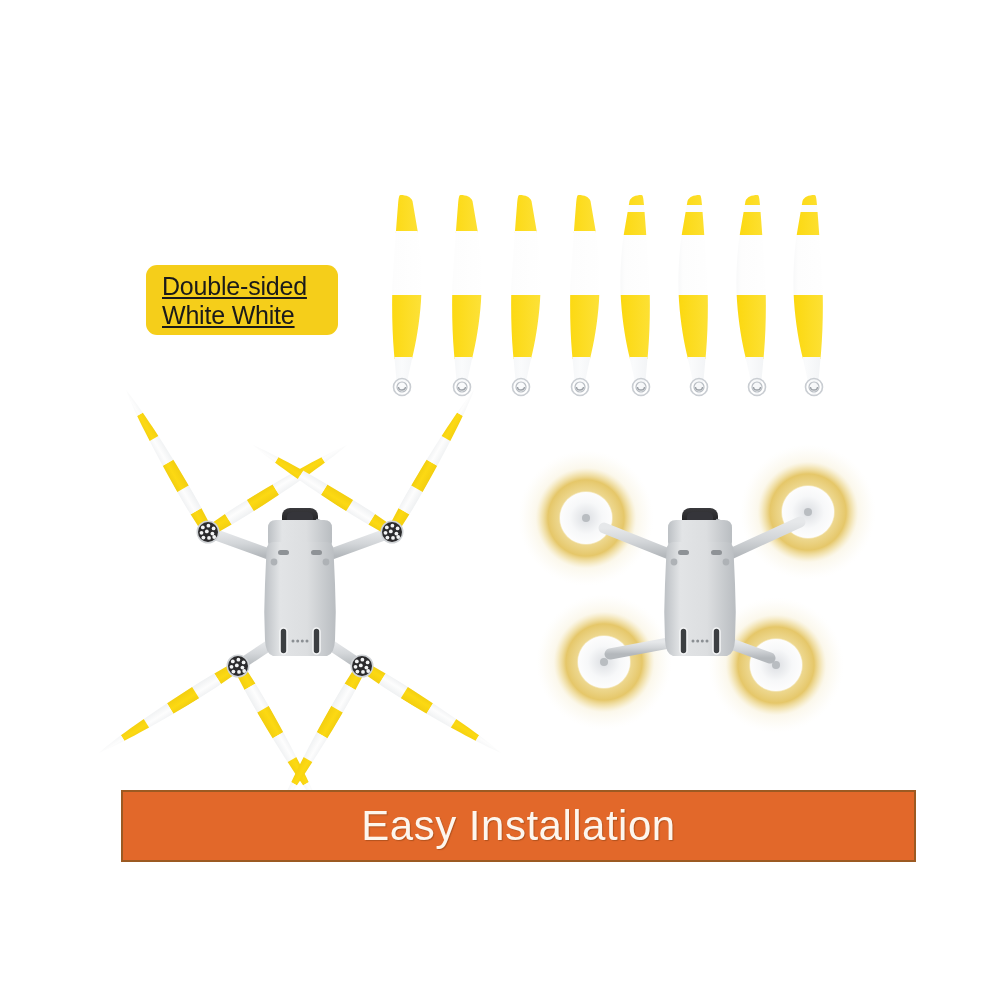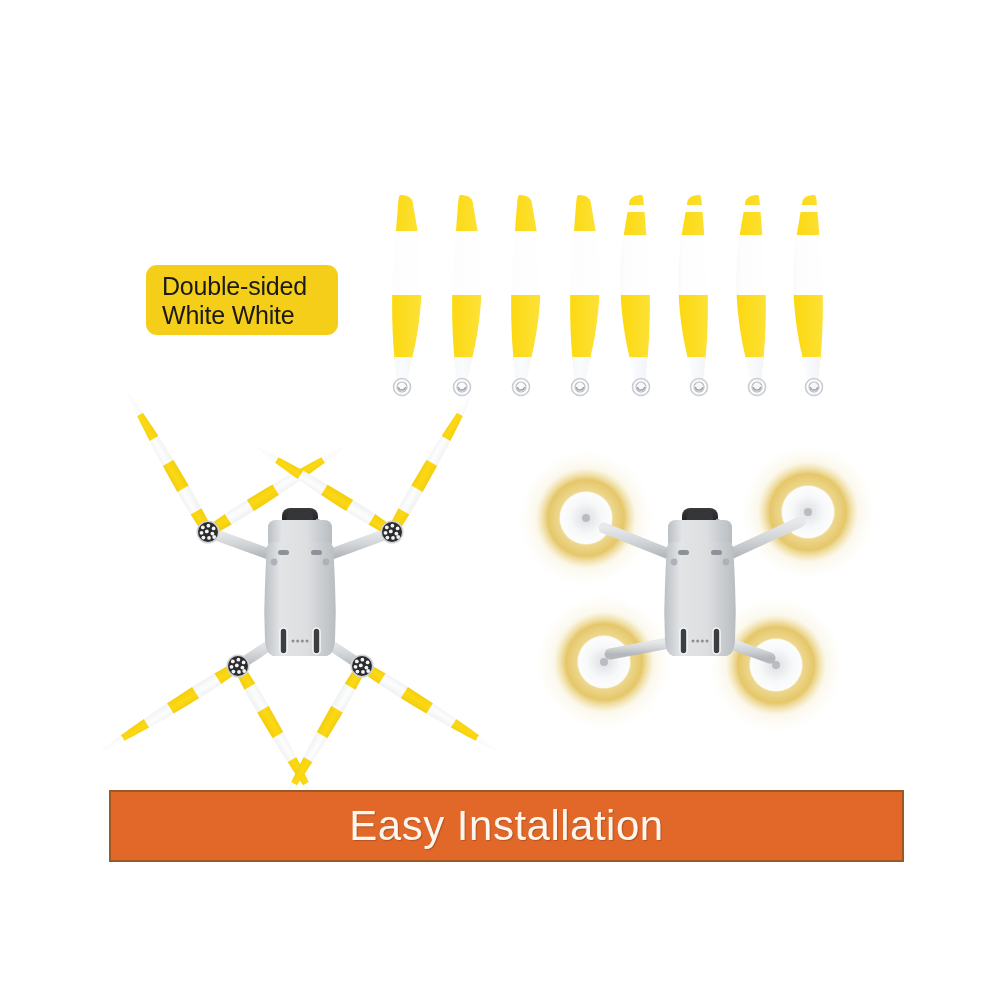--- a/index.html
+++ b/index.html
@@ -32,26 +32,26 @@
     height: 70px;
     background: #f5ce1a;
     border-radius: 11px;
     box-sizing: border-box;
     padding: 7px 14px 0 16px;
     color: #1a1a1a;
     line-height: 1.17;
     font-size: 25px;
     letter-spacing: -0.2px;
   }
-  .badge-line { display: block; white-space: nowrap; }
+  .badge-line { display: block; white-space: nowrap; text-decoration: underline; }
 
   
   .banner {
     position: absolute;
-    left: 109px;
+    left: 121px;
     top: 790px;
     width: 795px;
     height: 72px;
     background: #e2682a;
     border: 2px solid #9c5a22;
     box-sizing: border-box;
     display: flex;
     align-items: center;
     justify-content: center;
   }

